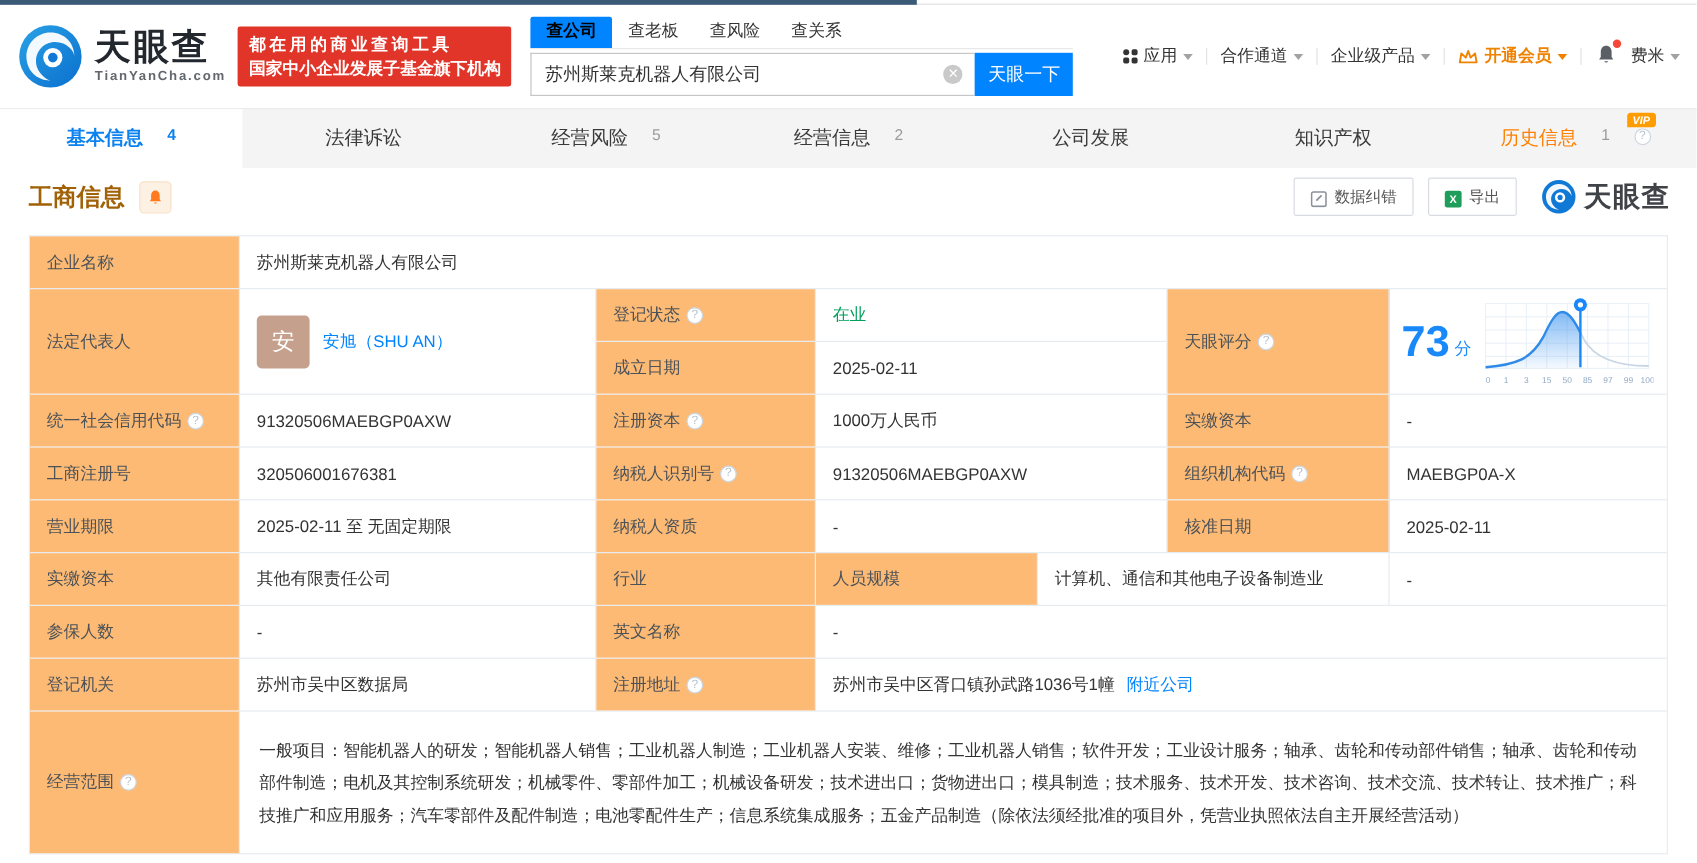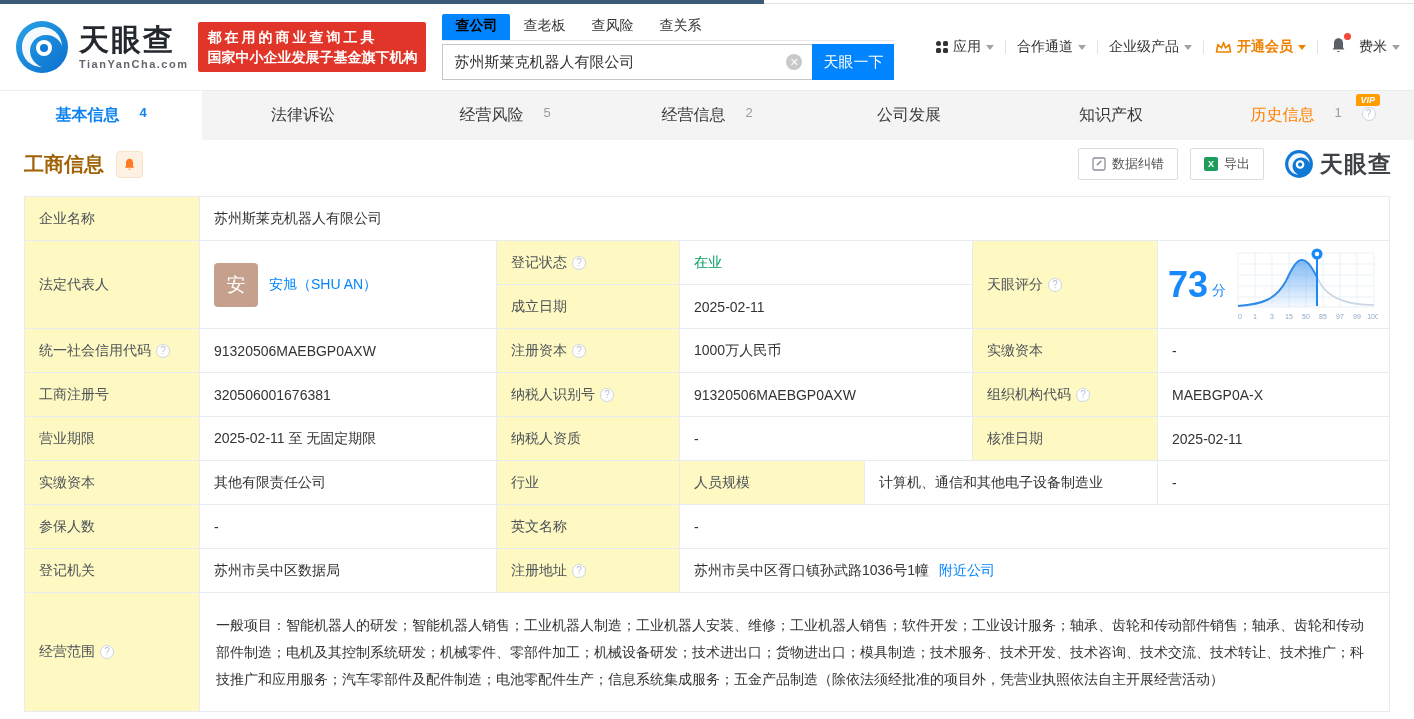--- a/index.html
+++ b/index.html
@@ -51,32 +51,32 @@
   .main-tab.history { color:#ff8000; }
   .vip-badge { position:absolute; top:3px; right:34px; background:#ff9c00; color:#fff; font-size:9px; font-style:italic; font-weight:bold; padding:1px 5px 1px 4px; border-radius:3px 3px 3px 0; }
   .help-icon { display:inline-block; width:14px; height:14px; border:1px solid #ccd6e0; border-radius:50%; color:#b6c2cf; font-size:10px; line-height:12px; text-align:center; background:#fff; }
   .main-tab .help-icon { margin-top:-4px; }
 
   
   .section-head { position:absolute; top:148px; left:24px; right:22px; display:flex; align-items:center; }
   .section-title { font-size:20px; font-weight:bold; color:#a16207; }
   .bell-btn { margin-left:12px; width:27px; height:27px; background:#fdf1e4; border:1px solid #f8e2c8; border-radius:4px; display:flex; align-items:center; justify-content:center; cursor:pointer; }
   .head-actions { margin-left:auto; display:flex; align-items:center; gap:12px; }
-  .head-btn { display:flex; align-items:center; gap:6px; border:1px solid #d8dce2; background:#fff; border-radius:2px; padding:6px 13px; font-size:13px; color:#555; cursor:pointer; font-family:Liberation Sans, sans-serif; }
+  .head-btn { display:flex; align-items:flex-end; gap:6px; border:1px solid #d8dce2; background:#fff; border-radius:2px; padding:6px 13px; font-size:13px; color:#555; cursor:pointer; font-family:Liberation Sans, sans-serif; }
   .xls-icon { width:14px; height:14px; background:#1e9e5a; border-radius:2px; color:#fff; font-size:9px; font-weight:bold; line-height:14px; text-align:center; }
   .watermark { display:flex; align-items:center; gap:6px; margin-left:8px; }
   .watermark .wm-text { font-size:23px; font-weight:bold; color:#3f4247; letter-spacing:1px; }
 
   
   .biz-table { position:absolute; top:196px; left:24px; width:1366px; border:1px solid #e7ecf1; font-size:14px; color:#333; }
   .t-row { display:flex; border-bottom:1px solid #e7ecf1; min-height:44px; }
   .t-row:last-child { border-bottom:none; }
   .cell { display:flex; align-items:center; padding:0 14px; border-right:1px solid #e7ecf1; }
   .cell.last { border-right:none; flex:1; }
-  .lbl { background:#fef9c3; color:#4c5258; gap:5px; }
+  .lbl { background:#fdba74; color:#4c5258; gap:5px; }
   .w-l1 { width:175px; } .w-v1 { width:297px; } .w-l2 { width:183px; }
   .w-v2 { width:293px; } .w-l3 { width:185px; }
   .mid-stack { width:476px; display:flex; flex-direction:column; border-right:1px solid #e7ecf1; }
   .sub-row { flex:1; display:flex; }
   .sub-row:first-child { border-bottom:1px solid #e7ecf1; }
   .sub-row .cell:last-child { border-right:none; flex:1; }
   .row-tall { height:88px; }
   .row-std { height:44px; }
   .green-link { color:#00a05c; cursor:pointer; }
   .blue-link { color:#0084ff; cursor:pointer; }

